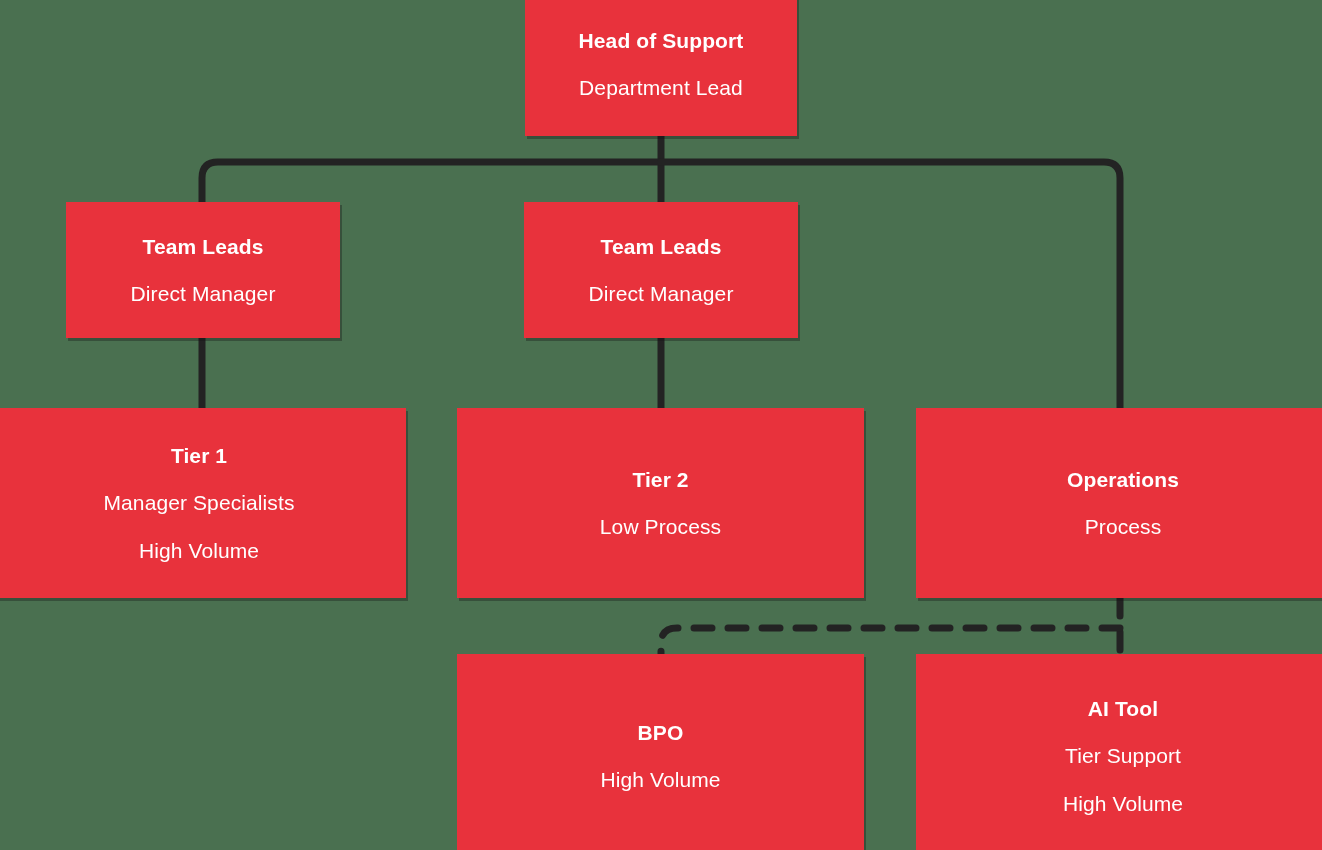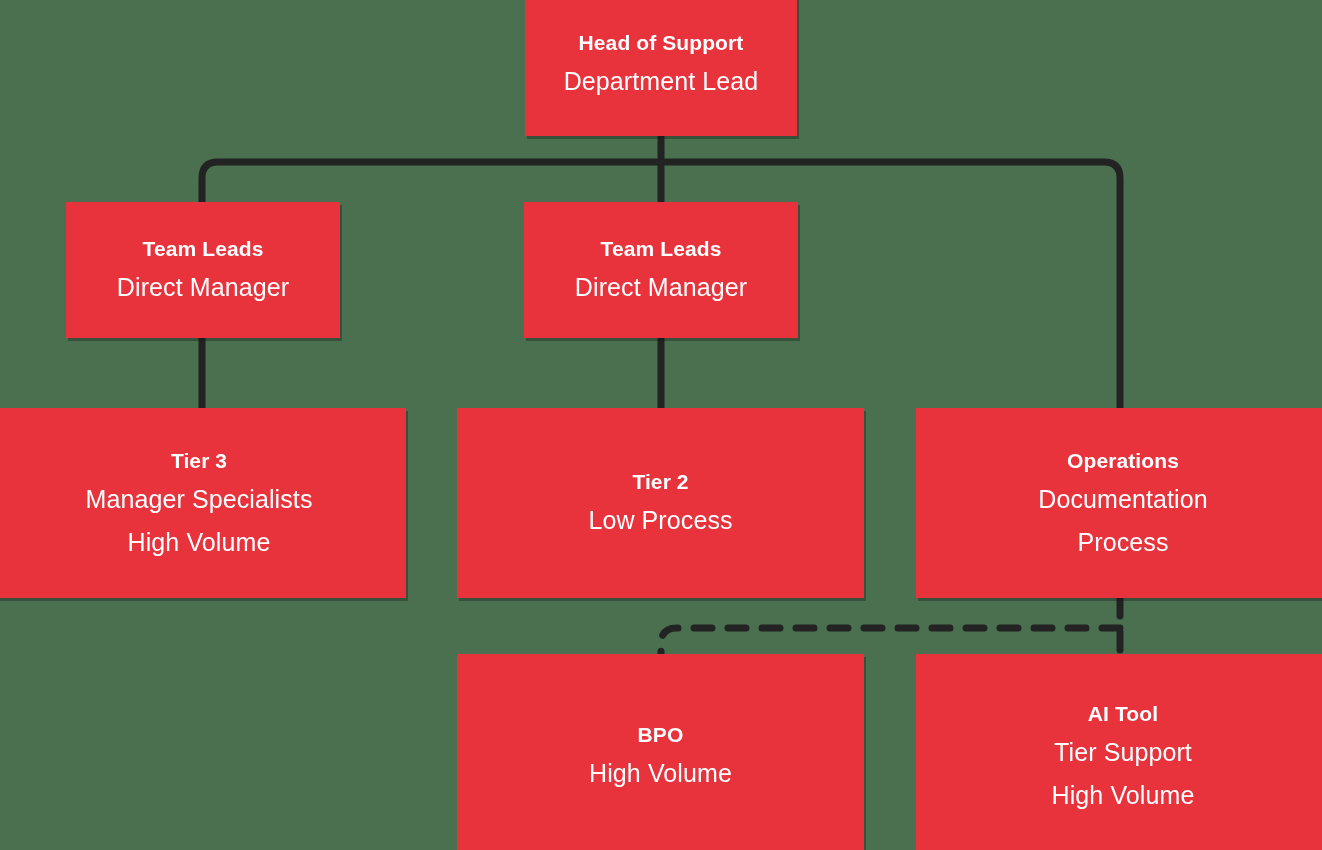--- a/index.html
+++ b/index.html
@@ -40,23 +40,24 @@
     z-index: 2;
   }
   .node-title {
     font-weight: bold;
     font-size: 21px;
     line-height: 1.68;
     letter-spacing: 0.1px;
   }
   .node-line {
     font-weight: normal;
-    font-size: 25px;
+    font-size: 21px;
     line-height: 1.70;
     letter-spacing: 0.1px;
+    margin-top: 12px;
   }
 </style>
 </head>
 <body>
 
 <div id="chart-root">
 
   <svg class="connectors" viewBox="0 0 1322 850" width="1322" height="850" aria-hidden="true">
 
     <path d="M 661 136 L 661 202" fill="none" stroke="#232323" stroke-width="7" stroke-linecap="round"></path>
@@ -83,33 +84,32 @@
     <div class="node-title">Team Leads</div>
     <div class="node-line">Direct Manager</div>
   </div>
 
   <div class="node" style="left:524px; top:202px; width:274px; height:136px;">
     <div class="node-title">Team Leads</div>
     <div class="node-line">Direct Manager</div>
   </div>
 
   <div class="node" style="left:-8px; top:408px; width:414px; height:190px;">
-    <div class="node-title">Tier 3</div>
+    <div class="node-title">Tier 1</div>
     <div class="node-line">Manager Specialists</div>
     <div class="node-line">High Volume</div>
   </div>
 
   <div class="node" style="left:457px; top:408px; width:407px; height:190px;">
     <div class="node-title">Tier 2</div>
     <div class="node-line">Low Process</div>
   </div>
 
   <div class="node" style="left:916px; top:408px; width:414px; height:190px;">
     <div class="node-title">Operations</div>
-    <div class="node-line">Documentation</div>
     <div class="node-line">Process</div>
   </div>
 
   <div class="node" style="left:457px; top:654px; width:407px; height:204px;">
     <div class="node-title">BPO</div>
     <div class="node-line">High Volume</div>
   </div>
 
   <div class="node" style="left:916px; top:654px; width:414px; height:204px;">
     <div class="node-title">AI Tool</div>

